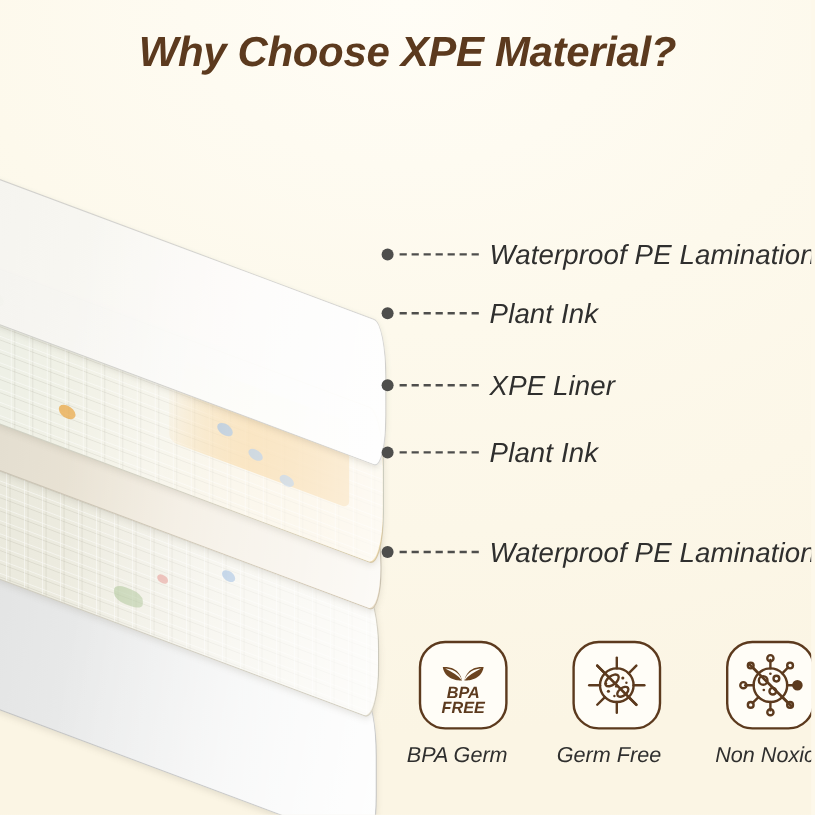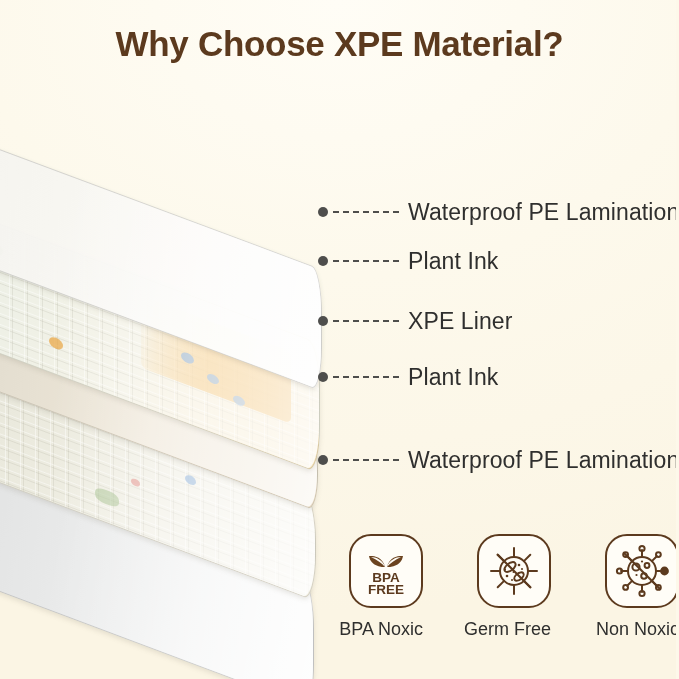--- a/index.html
+++ b/index.html
@@ -6,20 +6,21 @@
   body{
     width:679px;height:679px;overflow:hidden;
     font-family:"Liberation Sans", sans-serif;
     background:#fdf8ea;
   }
   #stage{
     position:relative;width:676px;height:679px;
     background:
       radial-gradient(ellipse 120% 90% at 50% 0%, #fffdf6 0%, #fdf9ec 45%, #fbf5e4 100%);
     overflow:hidden;
+    font-style:italic;
   }
 
   
   #title{
     position:absolute;left:0;top:24px;width:679px;
     text-align:center;
     font-size:35px;
     letter-spacing:-0.3px;
     font-weight:600;
     color:#5c3a1e;
@@ -211,21 +212,21 @@
       <div class="bicon">
         <svg width="56" height="56" viewBox="0 0 56 56">
           <path d="M27 24 C27 24 13 25 11 13 C11 13 24 11 27 24 Z" fill="#6b431f"></path>
           <path d="M27 24 C25 17 18 14 13 14 C19 17 24 20 27 24 Z" fill="#fffdf7"></path>
           <path d="M29 24 C29 24 43 25 45 13 C45 13 32 11 29 24 Z" fill="#6b431f"></path>
           <path d="M29 24 C31 17 38 14 43 14 C37 17 32 20 29 24 Z" fill="#fffdf7"></path>
           <text x="28" y="39" text-anchor="middle" font-family="'Liberation Sans',sans-serif" font-size="13.5" font-weight="bold" fill="#5c3a1e">BPA</text>
           <text x="28" y="51" text-anchor="middle" font-family="'Liberation Sans',sans-serif" font-size="13.5" font-weight="bold" fill="#5c3a1e">FREE</text>
         </svg>
       </div>
-      <div class="blabel">BPA Noxic</div>
+      <div class="blabel">BPA Germ</div>
     </div>
 
     <div class="badge">
       <div class="bicon">
         <svg width="56" height="56" viewBox="0 0 56 56" fill="none" stroke="#5c3a1e" stroke-width="2" stroke-linecap="round">
           <circle cx="28" cy="28" r="14"></circle>
           <line x1="28" y1="14" x2="28" y2="5"></line>
           <line x1="28" y1="42" x2="28" y2="51"></line>
           <line x1="14" y1="28" x2="5" y2="28"></line>
           <line x1="42" y1="28" x2="51" y2="28"></line>

